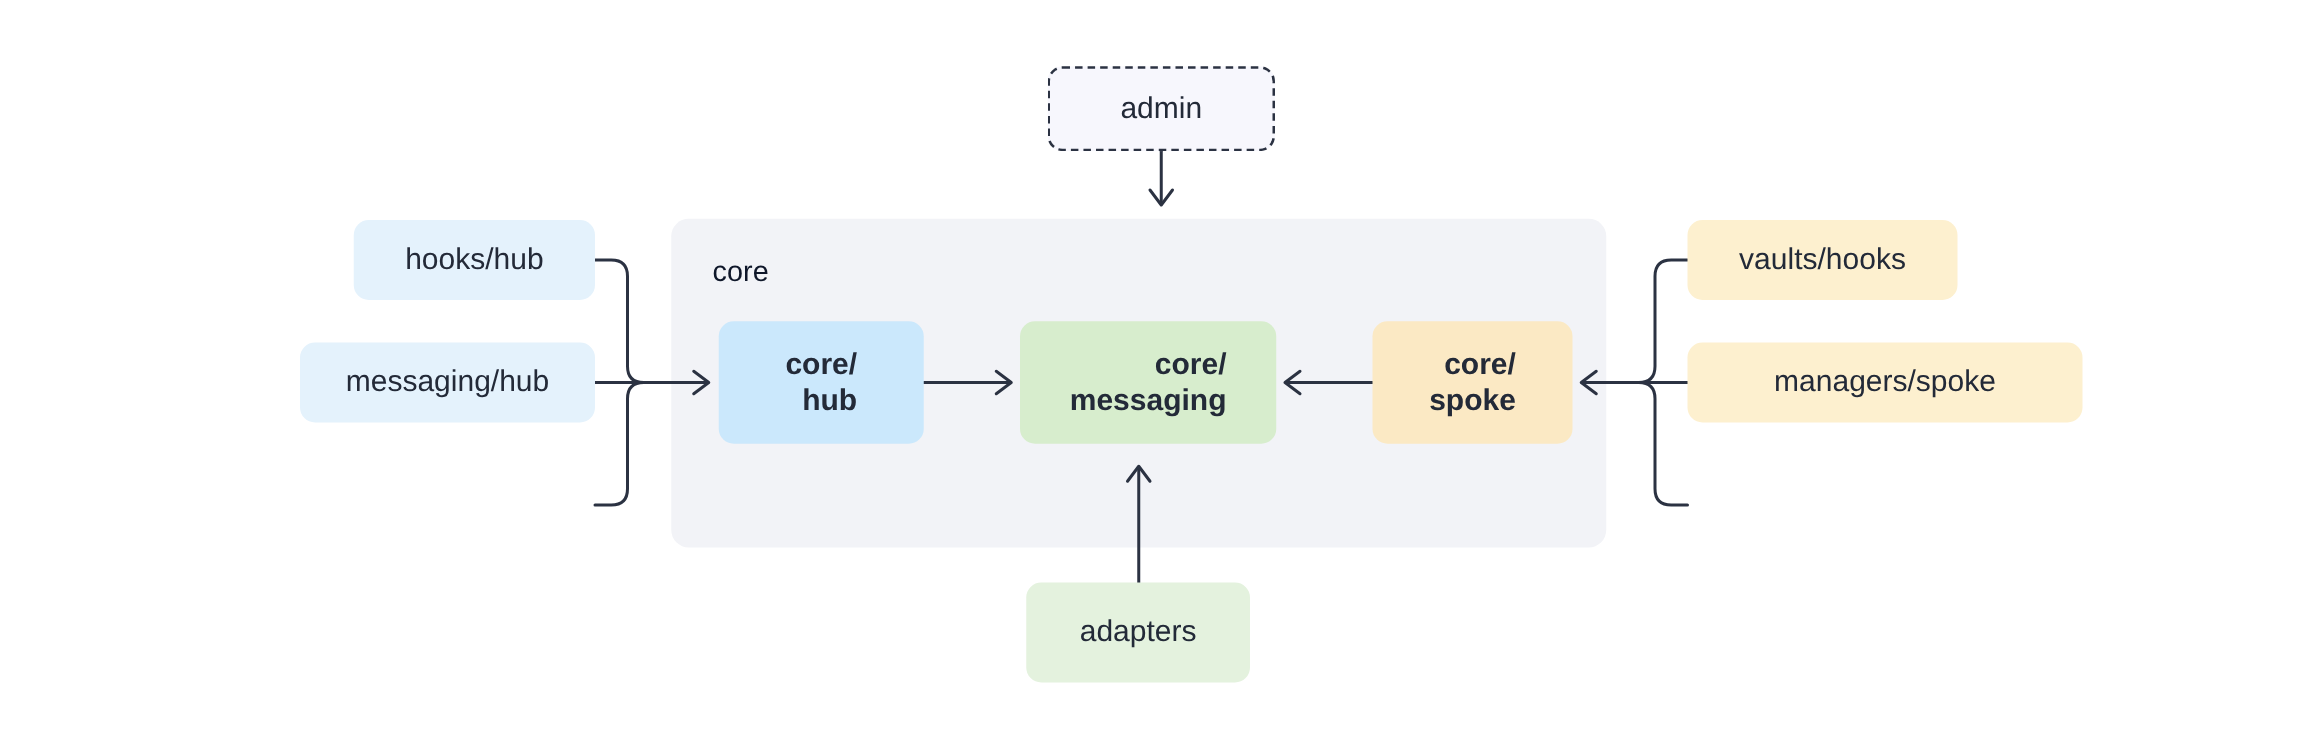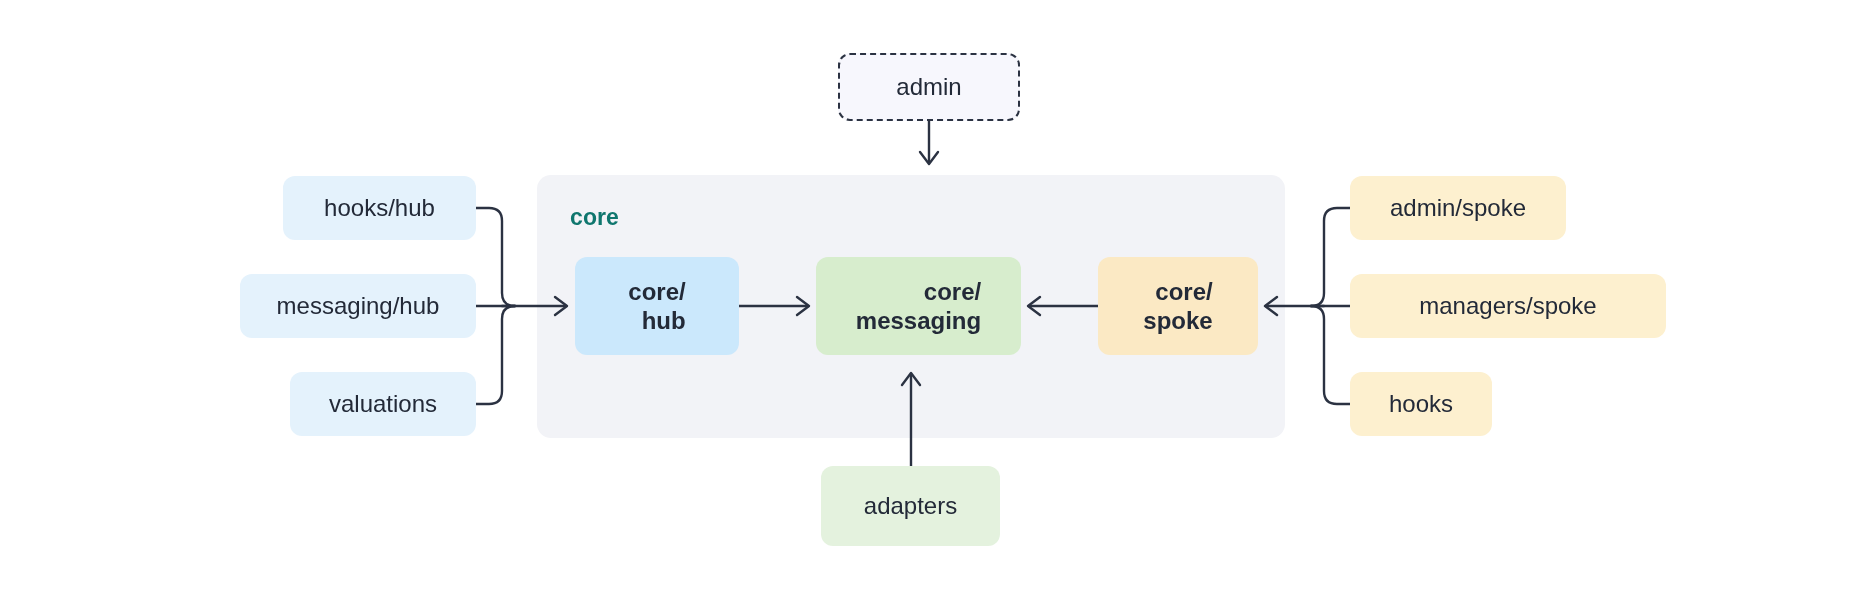--- a/index.html
+++ b/index.html
@@ -39,22 +39,22 @@
   }
   .cluster {
     position: absolute;
     box-sizing: border-box;
     background: #f2f3f7;
     border-radius: 14px;
   }
   .cluster-label {
     position: absolute;
     font-size: 23px;
-    font-weight: bold;
-    color: #0f766e;
+    font-weight: normal;
+    color: #0f172a;
     letter-spacing: 0.1px;
   }
   .leaf {
     font-size: 24px;
     font-weight: normal;
     border-radius: 12px;
   }
   .core-node {
     font-size: 24px;
     font-weight: bold;
@@ -104,32 +104,30 @@
       <path d="M902,385 L911,373 L920,385"></path>
     </g>
   </svg>
 
   <div class="node dashed-node" style="left:838px; top:53px; width:182px; height:68px;">admin</div>
 
   <div class="node leaf" style="left:283px; top:176px; width:193px; height:64px; background:#e4f2fc;">hooks/hub</div>
 
   <div class="node leaf" style="left:240px; top:274px; width:236px; height:64px; background:#e4f2fc;">messaging/hub</div>
 
-  <div class="node leaf" style="left:290px; top:372px; width:186px; height:64px; background:#e4f2fc;">valuations</div>
 
   <div class="node core-node" style="left:575px; top:257px; width:164px; height:98px; background:#cbe8fc;">core/
 hub</div>
 
   <div class="node core-node" style="left:816px; top:257px; width:205px; height:98px; background:#d7edcd;">core/
 messaging</div>
 
   <div class="node core-node" style="left:1098px; top:257px; width:160px; height:98px; background:#fbe9c4;">core/
 spoke</div>
 
-  <div class="node leaf" style="left:1350px; top:176px; width:216px; height:64px; background:#fdf0cf;">admin/spoke</div>
+  <div class="node leaf" style="left:1350px; top:176px; width:216px; height:64px; background:#fdf0cf;">vaults/hooks</div>
 
   <div class="node leaf" style="left:1350px; top:274px; width:316px; height:64px; background:#fdf0cf;">managers/spoke</div>
 
-  <div class="node leaf" style="left:1350px; top:372px; width:142px; height:64px; background:#fdf0cf;">hooks</div>
 
   <div class="node leaf" style="left:821px; top:466px; width:179px; height:80px; background:#e4f2de;">adapters</div>
 
 </div>
 
 </body></html>

